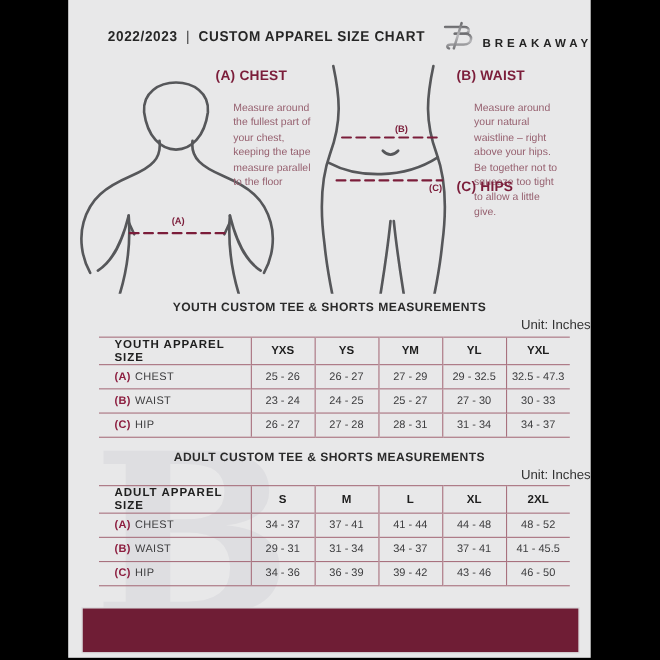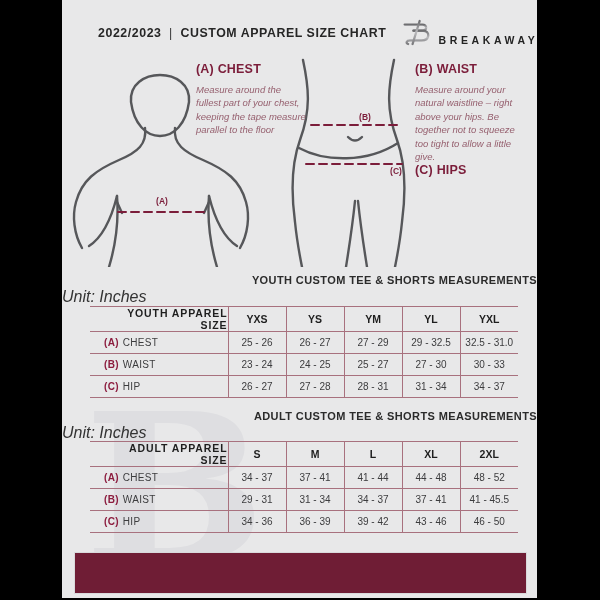--- a/index.html
+++ b/index.html
@@ -37,43 +37,43 @@
   .marker {
     position:absolute; z-index:2; width:24px; text-align:center;
     font-size:8.5px; font-weight:bold; color:#7b1d3a;
   }
   .mblock { position:absolute; z-index:2; width:112px; }
   .mblock h3 {
     margin:0 0 7px 0; font-size:12.5px; font-weight:800;
     color:#7b1d3a; letter-spacing:0.2px;
   }
   .mblock p {
-    margin:0; font-size:9.5px; font-style:italic; color:#96606f; line-height:1.42;
+    margin:16px; font-size:9.5px; color:#96606f; line-height:1.42;
   }
   
   .sec-title {
+    position:absolute; left:0; width:100%; text-align:center; z-index:1;
+    font-size:11px; font-weight:bold; letter-spacing:0.4px; color:#2b2b2b;
+  }
+  .sec-unit {
     position:absolute; left:0; width:100%; text-align:right; z-index:1;
-    font-size:11px; font-weight:bold; letter-spacing:0.4px; color:#2b2b2b;
-  }
-  .sec-unit {
-    position:absolute; left:0; width:100%; text-align:left; z-index:1;
-    font-size:16px; font-style:italic; color:#333;
+    font-size:12px; color:#333;
   }
   table.size-table {
     position:absolute; left:28px; width:428px; z-index:1;
     border-collapse:collapse; table-layout:fixed;
   }
   .size-table th, .size-table td {
     border-top:1.5px solid #a8717e; height:21px; padding:0;
     font-size:10px; color:#3c3c3e; text-align:center;
   }
   .size-table tr.head th { height:23px; font-size:10.5px; font-weight:bold; color:#1e1e1e; }
   .size-table th.lbl {
     font-weight:normal; font-size:9.5px; letter-spacing:0.9px;
-    color:#3c3c3e; text-align:right; padding-left:14px;
+    color:#3c3c3e; text-align:left; padding-left:14px;
   }
   .size-table td.lbl { text-align:left; padding-left:14px; letter-spacing:0.3px; }
   .size-table td.lbl .pfx { font-weight:bold; color:#8c1d3f; margin-right:4px; }
   .size-table th:not(.lbl), .size-table td:not(.lbl) { border-left:1.5px solid #a8717e; }
   .size-table tr.last th, .size-table tr.last td { border-bottom:1.5px solid #a8717e; }
   
   .footer-bar {
     position:absolute; left:13px; top:553px; width:451px; height:40px;
     background:#6f1d35; outline:1px solid #d9d9db; z-index:1;
   }
@@ -167,21 +167,21 @@
           <th>YM</th>
           <th>YL</th>
           <th>YXL</th>
         </tr>
         <tr>
           <td class="lbl"><span class="pfx">(A)</span><span>CHEST</span></td>
           <td>25 - 26</td>
           <td>26 - 27</td>
           <td>27 - 29</td>
           <td>29 - 32.5</td>
-          <td>32.5 - 31.0</td>
+          <td>32.5 - 47.3</td>
         </tr>
         <tr>
           <td class="lbl"><span class="pfx">(B)</span><span>WAIST</span></td>
           <td>23 - 24</td>
           <td>24 - 25</td>
           <td>25 - 27</td>
           <td>27 - 30</td>
           <td>30 - 33</td>
         </tr>
         <tr class="last">

